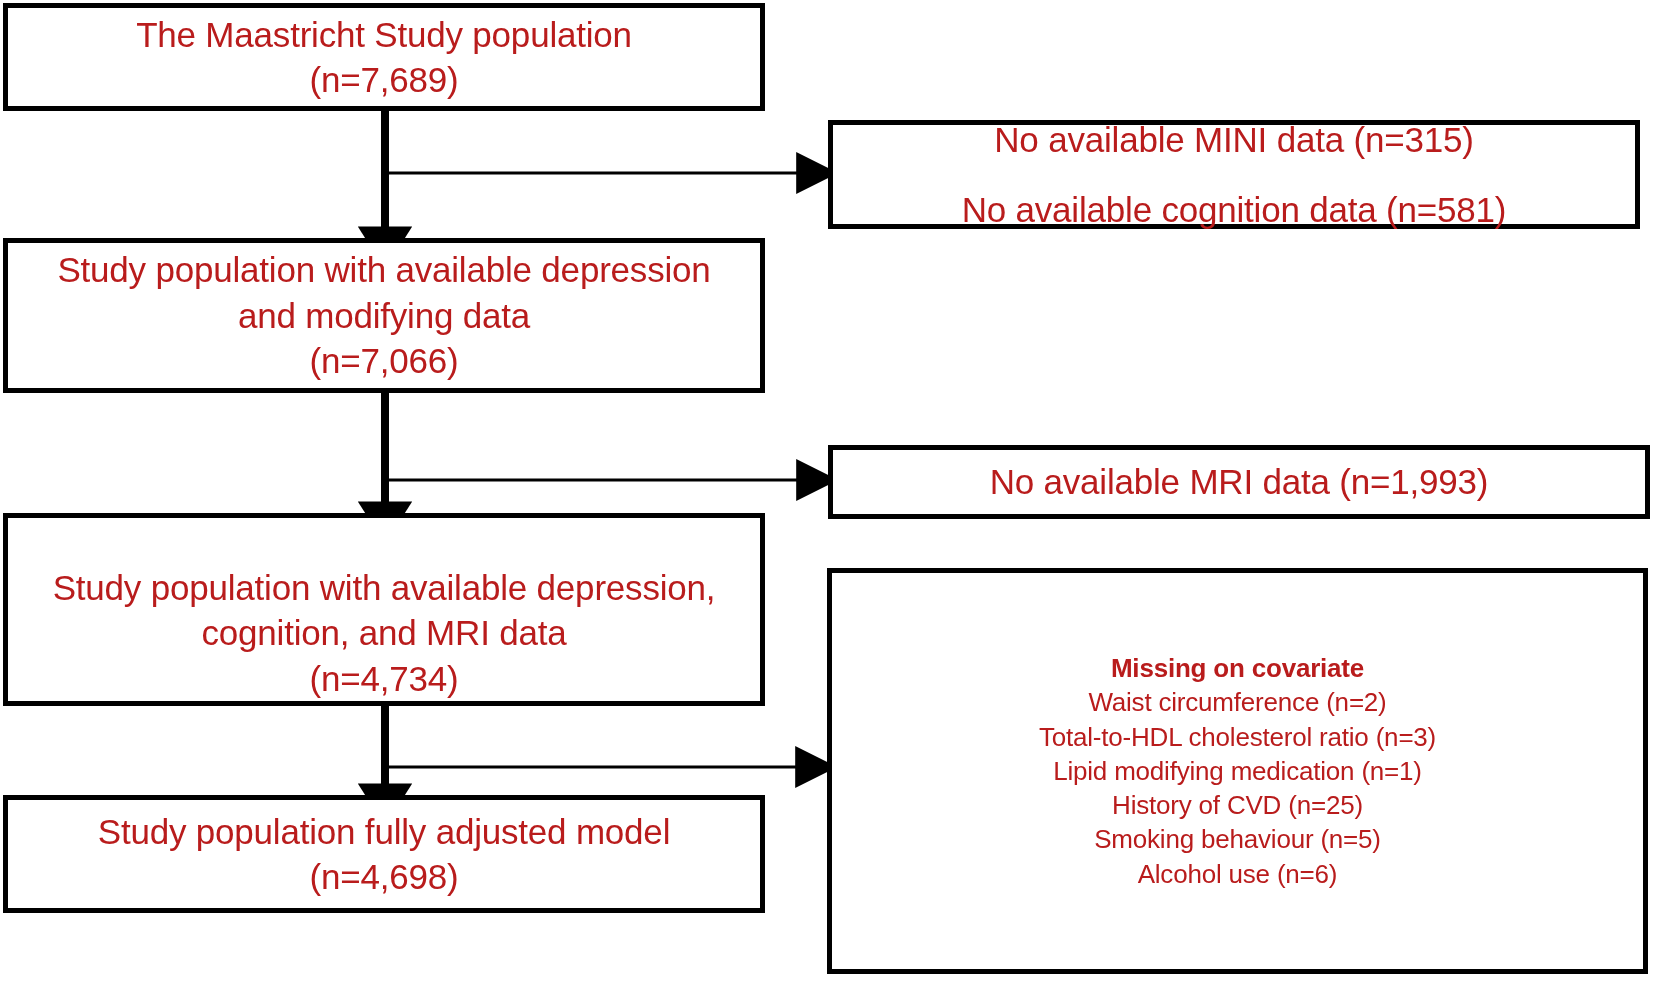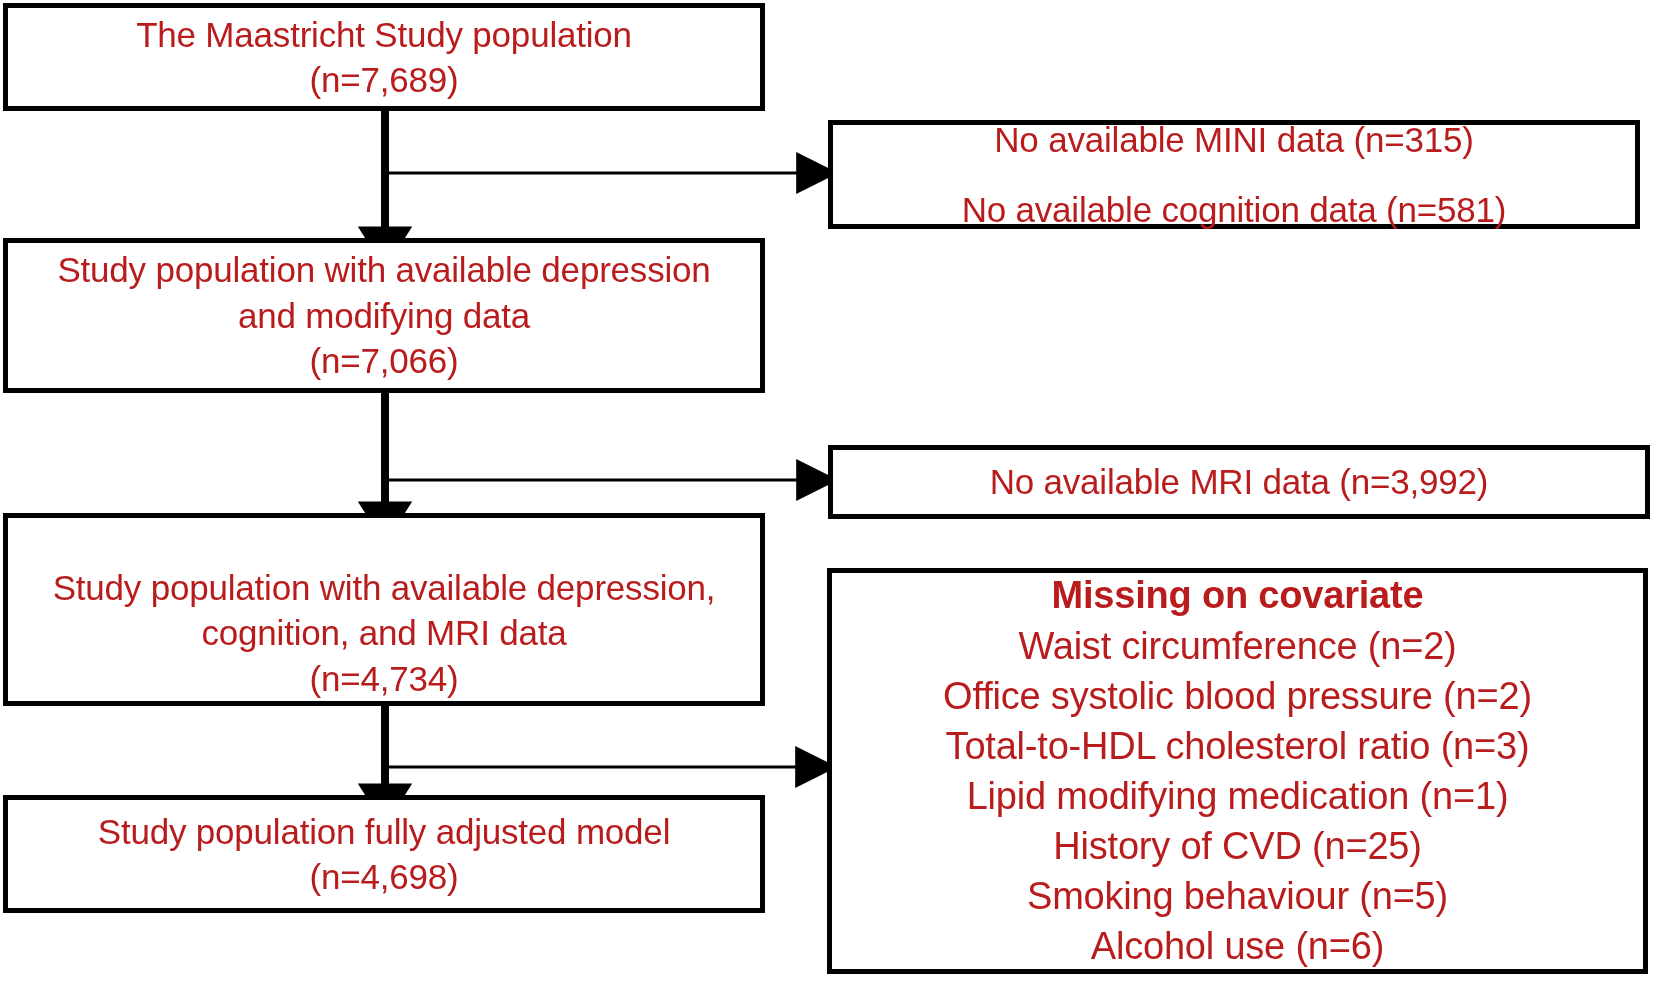--- a/index.html
+++ b/index.html
@@ -32,21 +32,21 @@
     font-size: 35px;
     line-height: 1.30;
     font-weight: 400;
     letter-spacing: -0.2px;
     white-space: nowrap;
   }
   .node-line.bold {
     font-weight: 700;
   }
   .covariate-list .node-line {
-    font-size: 38px;
+    font-size: 26px;
     line-height: 1.32;
   }
   svg.connectors {
     position: absolute;
     left: 0;
     top: 0;
     width: 1654px;
     height: 982px;
     pointer-events: none;
   }
@@ -100,27 +100,26 @@
     <span class="node-line">Study population fully adjusted model</span>
     <span class="node-line">(n=4,698)</span>
   </div>
 
   <div class="node-box" style="left:828px; top:120px; width:812px; height:109px;gap:24px;">
     <span class="node-line">No available MINI data (n=315)</span>
     <span class="node-line">No available cognition data (n=581)</span>
   </div>
 
   <div class="node-box" style="left:828px; top:445px; width:822px; height:74px;">
-    <span class="node-line">No available MRI data (n=3,992)</span>
+    <span class="node-line">No available MRI data (n=1,993)</span>
   </div>
 
   <div class="node-box covariate-list" style="left:827px; top:568px; width:821px; height:406px;">
     <span class="node-line bold">Missing on covariate</span>
     <span class="node-line">Waist circumference (n=2)</span>
-    <span class="node-line">Office systolic blood pressure (n=2)</span>
     <span class="node-line">Total-to-HDL cholesterol ratio (n=3)</span>
     <span class="node-line">Lipid modifying medication (n=1)</span>
     <span class="node-line">History of CVD (n=25)</span>
     <span class="node-line">Smoking behaviour (n=5)</span>
     <span class="node-line">Alcohol use (n=6)</span>
   </div>
 
 </div>
 
 </body></html>

